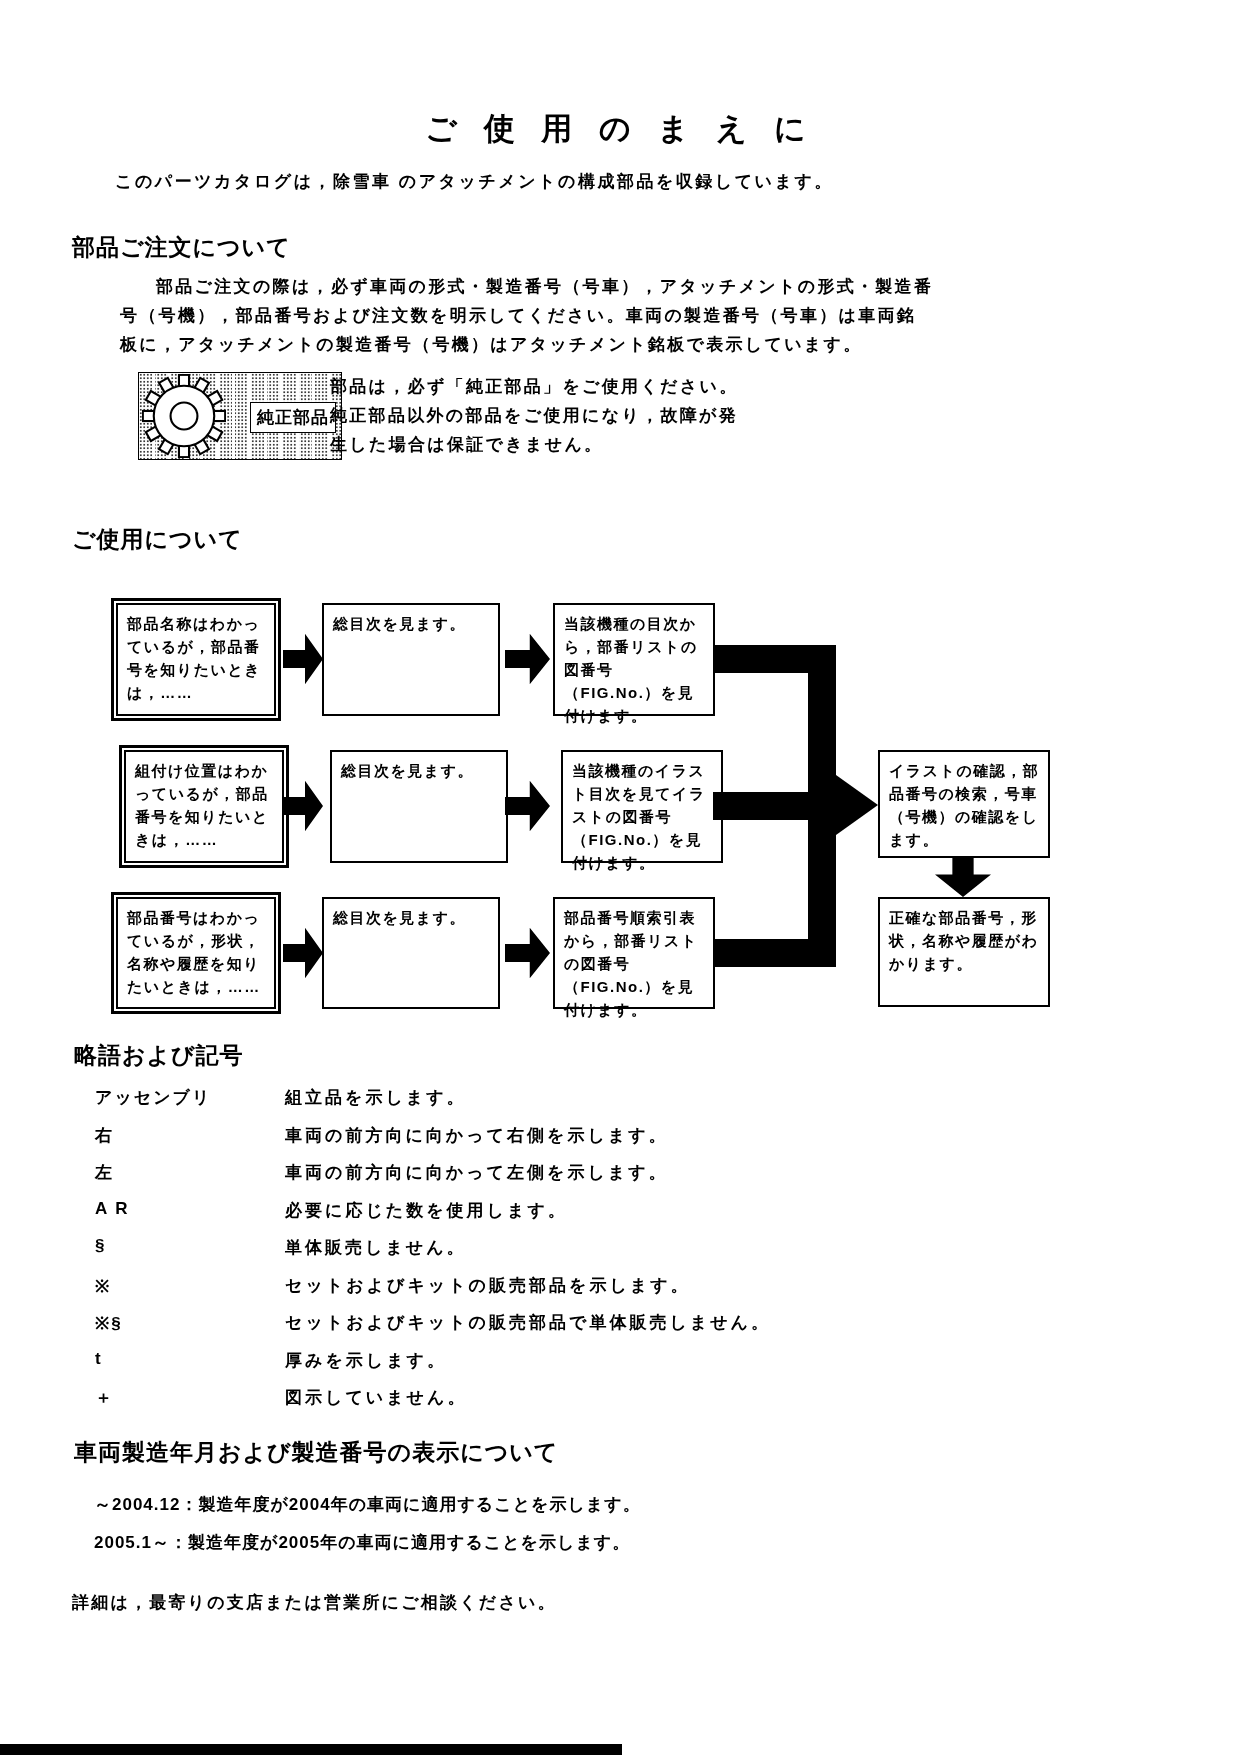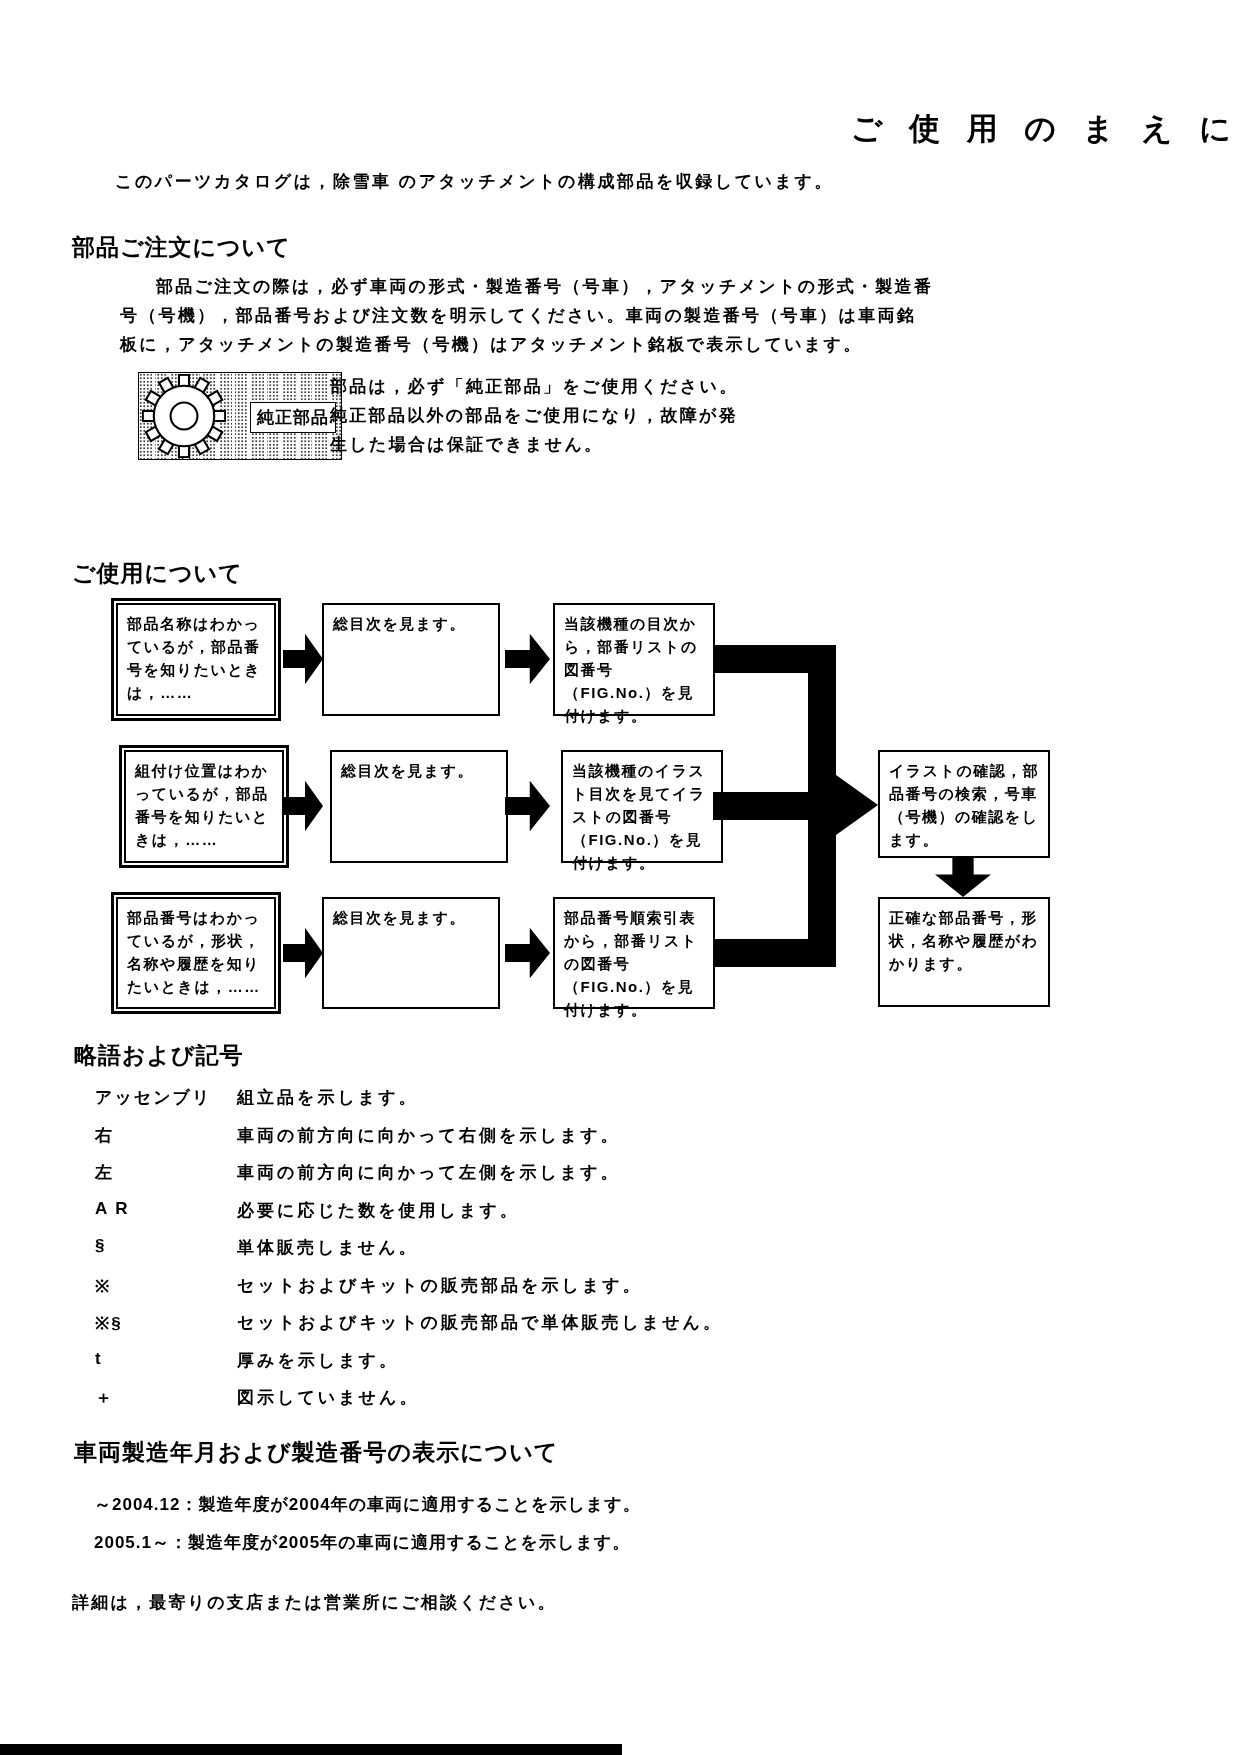--- a/index.html
+++ b/index.html
@@ -5,21 +5,21 @@
   * { margin:0; padding:0; box-sizing:border-box; }
   html,body { background:#888; }
   .page {
     position:relative; width:1240px; height:1755px; margin:0 auto;
     background:#fff; color:#000;
     font-family:"Liberation Sans", sans-serif;
     font-weight:bold; overflow:hidden;
   }
   .abs { position:absolute; }
   .title {
-    top:108px; left:0; width:100%; text-align:right;
+    top:108px; left:0; width:100%; text-align:center;
     font-size:31px; letter-spacing:9px;
   }
   .intro { top:170px; left:115px; font-size:17px; letter-spacing:2.5px; }
   .h1 { font-size:23px; letter-spacing:1px; }
   .h-ordering { top:232px; left:72px; }
   .body-lines { font-size:17px; line-height:29px; letter-spacing:2.3px; }
   .ordering-body { top:272px; left:88px;margin-left:32px; }
   .ordering-body .indent { text-indent:36px; }
 
   
@@ -32,21 +32,21 @@
     background-size:auto, 3.5px 3.5px;
   }
   .emblem-label {
     position:absolute; right:5px; top:29px;
     background:#fff; border:1px solid #000;
     padding:3px 6px; font-size:17px; letter-spacing:1px;
   }
   .gear { position:absolute; left:3px; top:1px; }
   .genuine-note { top:372px; left:330px; }
 
-  .h-usage { top:558px; left:72px;text-align:right; }
+  .h-usage { top:524px; left:72px;text-align:right; }
 
   
   .fc-box {
     position:absolute; border:2px solid #000; background:#fff;
     font-size:15px; line-height:23px; letter-spacing:1.5px;
     padding:7px 5px 13px 9px;
   }
   .fc-start { box-shadow:0 0 0 2px #fff, 0 0 0 5px #000; }
   .c1 { left:116px; width:160px; }
   .c2 { left:322px; width:178px; }
@@ -76,21 +76,21 @@
   .arrow-down {
     position:absolute; left:935px; top:858px; width:56px; height:39px; background:#000;
     clip-path:polygon(31% 0, 69% 0, 69% 42%, 100% 42%, 50% 100%, 0 42%, 31% 42%);
   }
 
   
   .h-abbr { top:1040px; left:74px; }
   .abbr-list { top:1086px; left:95px; width:900px; }
   .abbr-row { display:flex; margin-bottom:14.5px; font-size:17px; }
   .abbr-term { width:142px; letter-spacing:2px; }
-  .abbr-desc { letter-spacing:3px; }
+  .abbr-desc { letter-spacing:3px;margin-left:48px; }
 
   
   .h-mfg { top:1437px; left:74px; }
   .mfg-lines { top:1486px; left:94px; font-size:17px; line-height:38px; letter-spacing:1px; }
 
   .footer { top:1588px; left:72px; font-size:17px; line-height:29.5px; letter-spacing:2.2px; }
   .footer .indent { text-indent:14px; }
 
   .bottom-artifact { left:0; top:1744px; width:622px; height:11px; background:#000; }
 </style>

